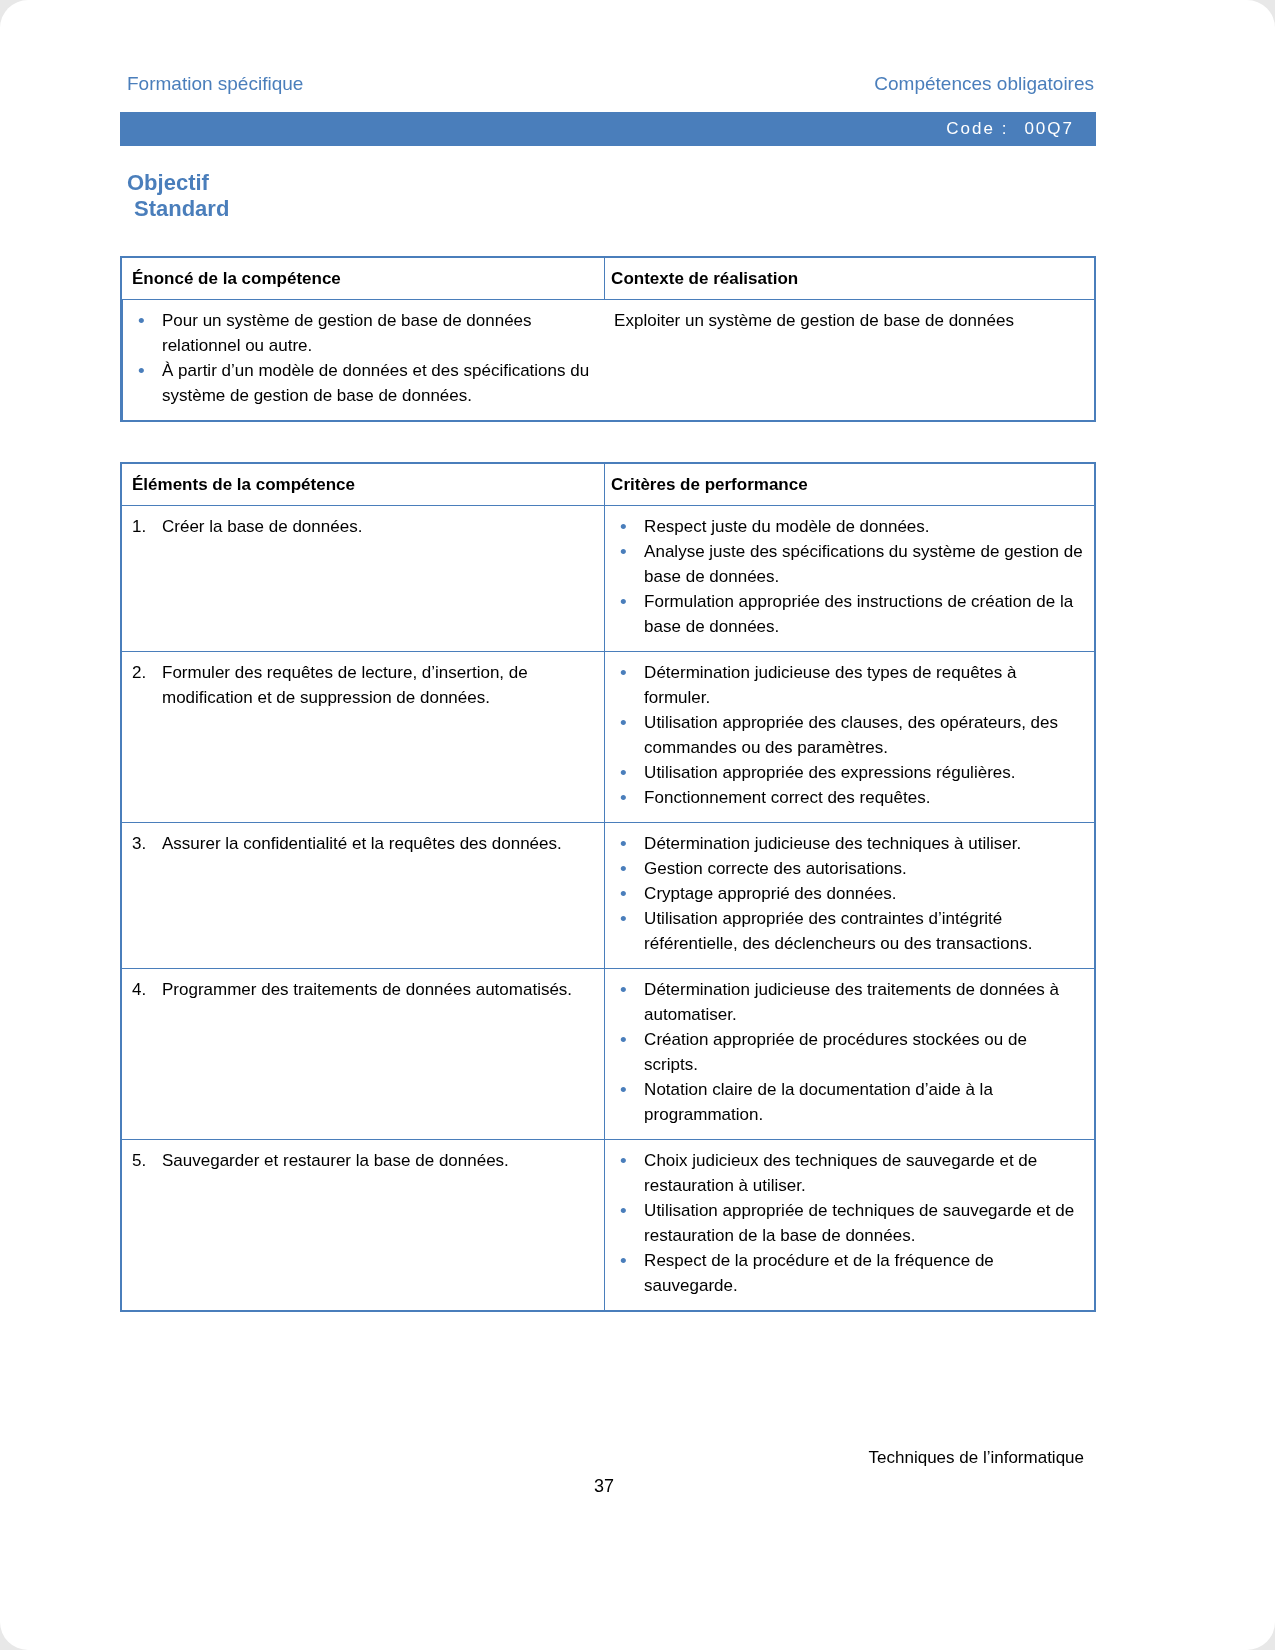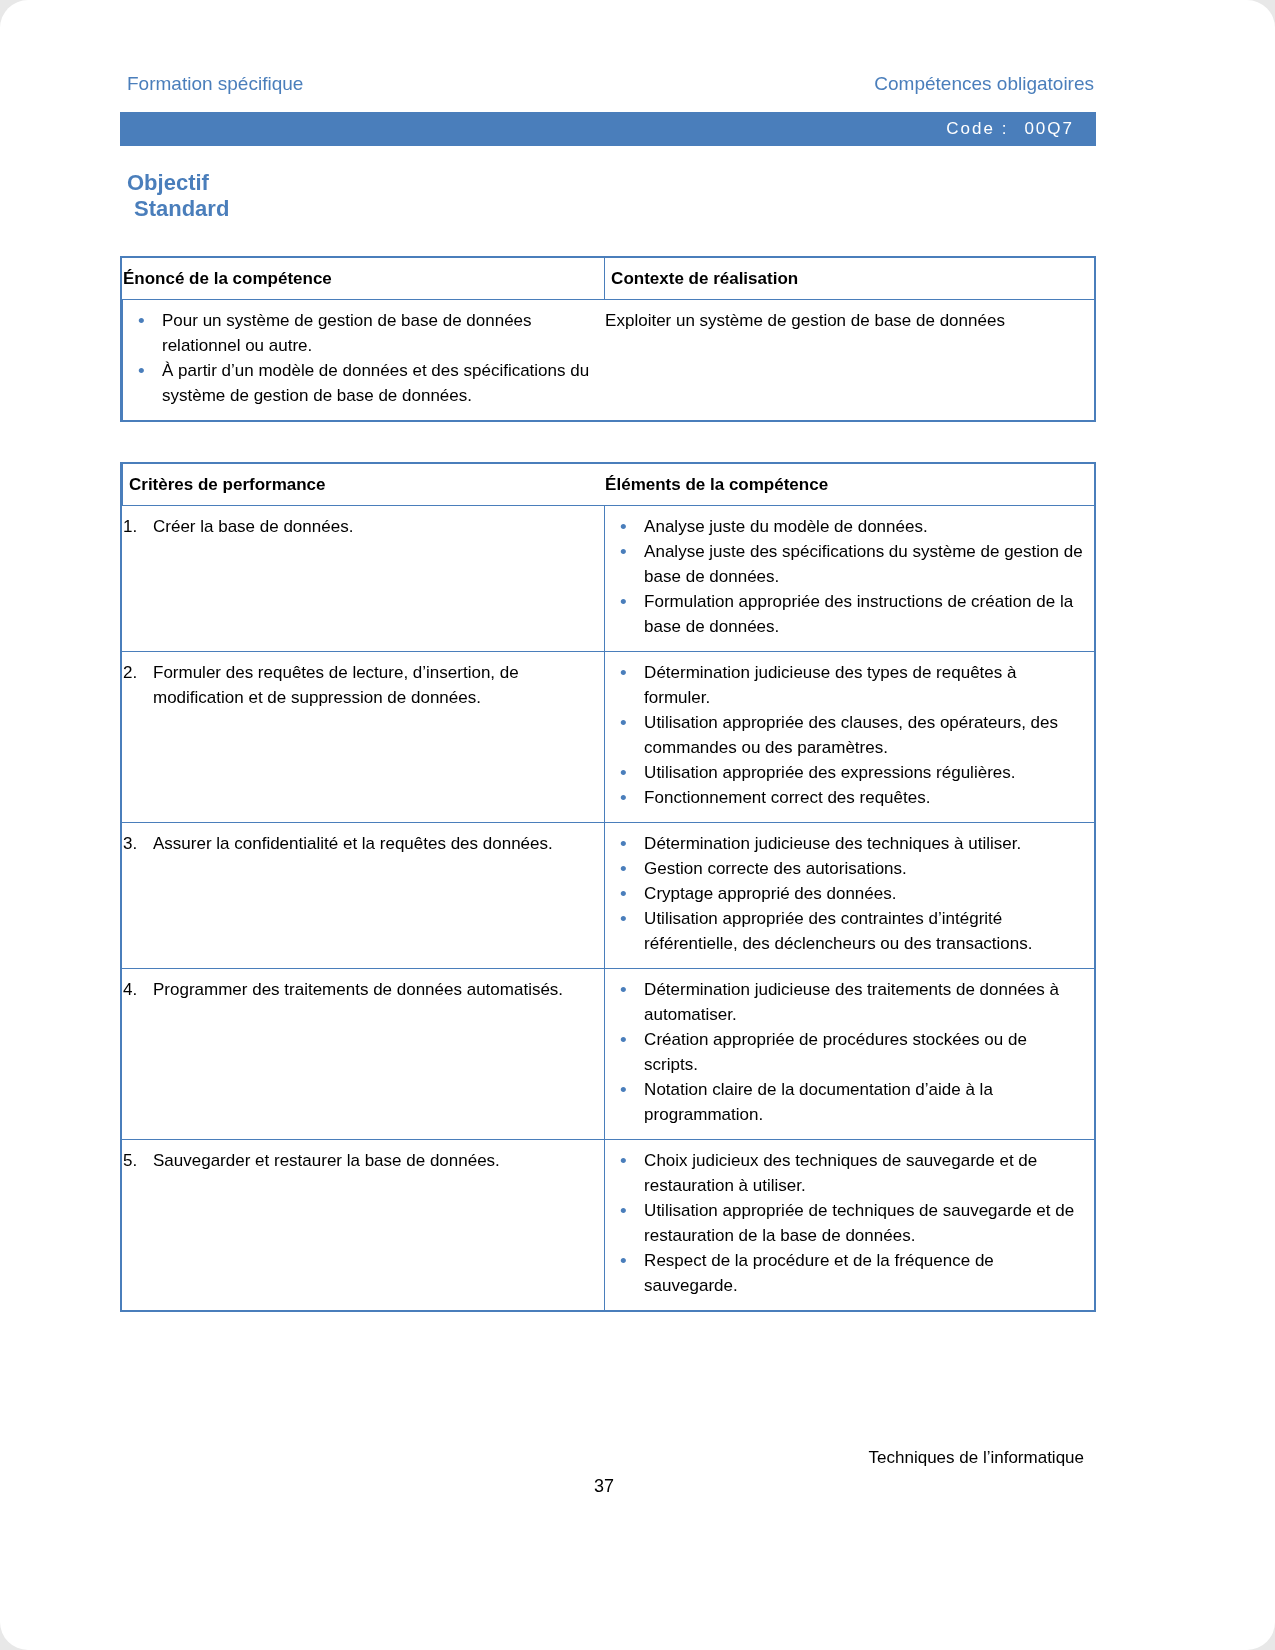--- a/index.html
+++ b/index.html
@@ -78,21 +78,21 @@
   .ctable-2 { margin-top: 40px; }
 
   .trow {
     display: grid;
     grid-template-columns: 49.6% 50.4%;
   }
   .trow + .trow { border-top: 1px solid var(--accent); }
   .thead { font-weight: bold; }
   .thead .cell { padding-top: 8px; padding-bottom: 8px; }
 
-  .cell { padding: 8px 10px 12px 1px; }
+  .cell { padding: 8px 10px 12px 10px; }
   .cell-right { border-left: 1px solid var(--accent); padding-left: 6px; }
 
   
   .numbered {
     display: grid;
     grid-template-columns: 30px 1fr;
     align-items: start;
   }
   .numbered .num { }
 
@@ -162,32 +162,32 @@
               <li>Pour un système de gestion de base de données relationnel ou autre.</li>
               <li>À partir d’un modèle de données et des spécifications du système de gestion de base de données.</li>
             </ul>
         </div>
         <div class="cell cell-left">Exploiter un système de gestion de base de données</div>
       </div>
     </div>
 
     <div class="ctable ctable-2">
       <div class="trow thead">
+        <div class="cell cell-left">Éléments de la compétence</div>
         <div class="cell cell-right">Critères de performance</div>
-        <div class="cell cell-left">Éléments de la compétence</div>
       </div>
 
       <div class="trow">
         <div class="cell cell-left numbered">
           <span class="num">1.</span>
           <span class="etext">Créer la base de données.</span>
         </div>
         <div class="cell cell-right">
           <ul class="bullets">
-              <li>Analyse juste du modèle de données.</li>
+              <li>Respect juste du modèle de données.</li>
               <li>Analyse juste des spécifications du système de gestion de base de données.</li>
               <li>Formulation appropriée des instructions de création de la base de données.</li>
             </ul>
         </div>
       </div>
 
       <div class="trow">
         <div class="cell cell-left numbered">
           <span class="num">2.</span>
           <span class="etext">Formuler des requêtes de lecture, d’insertion, de modification et de suppression de données.</span>

